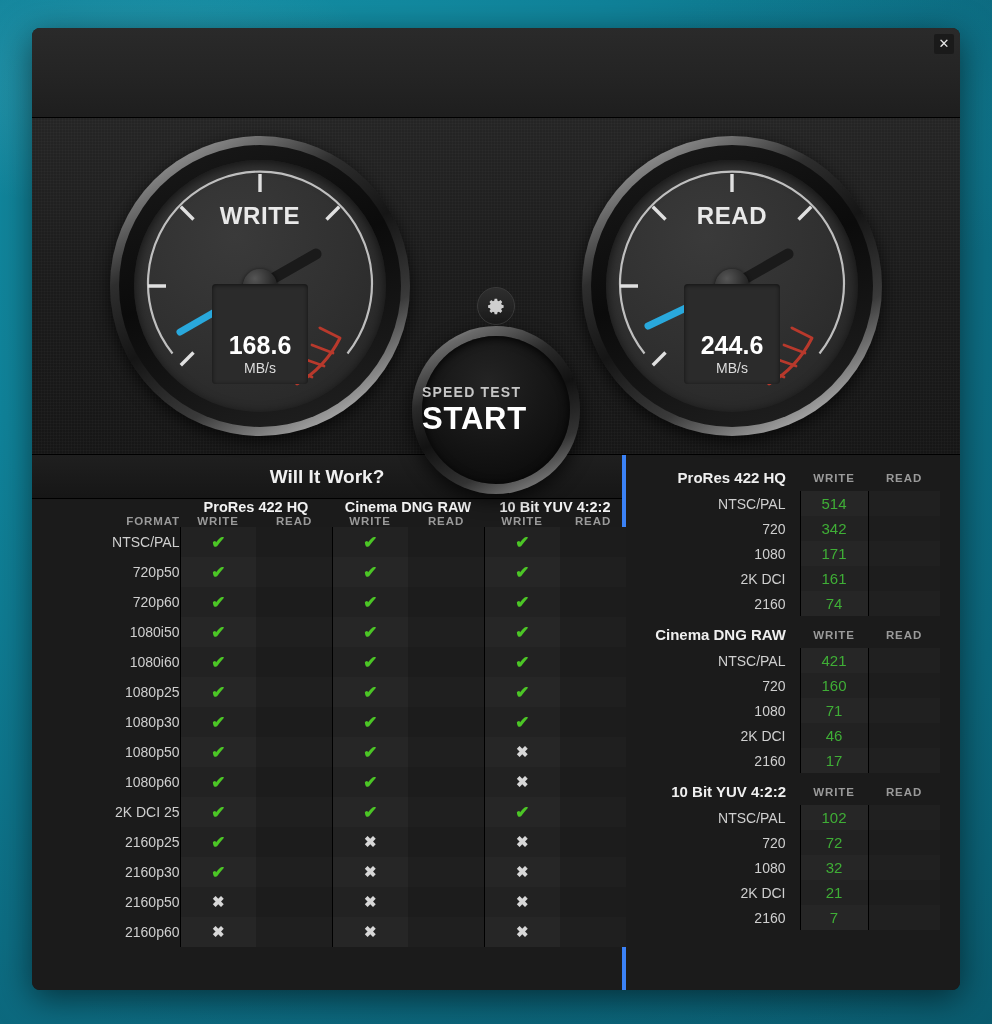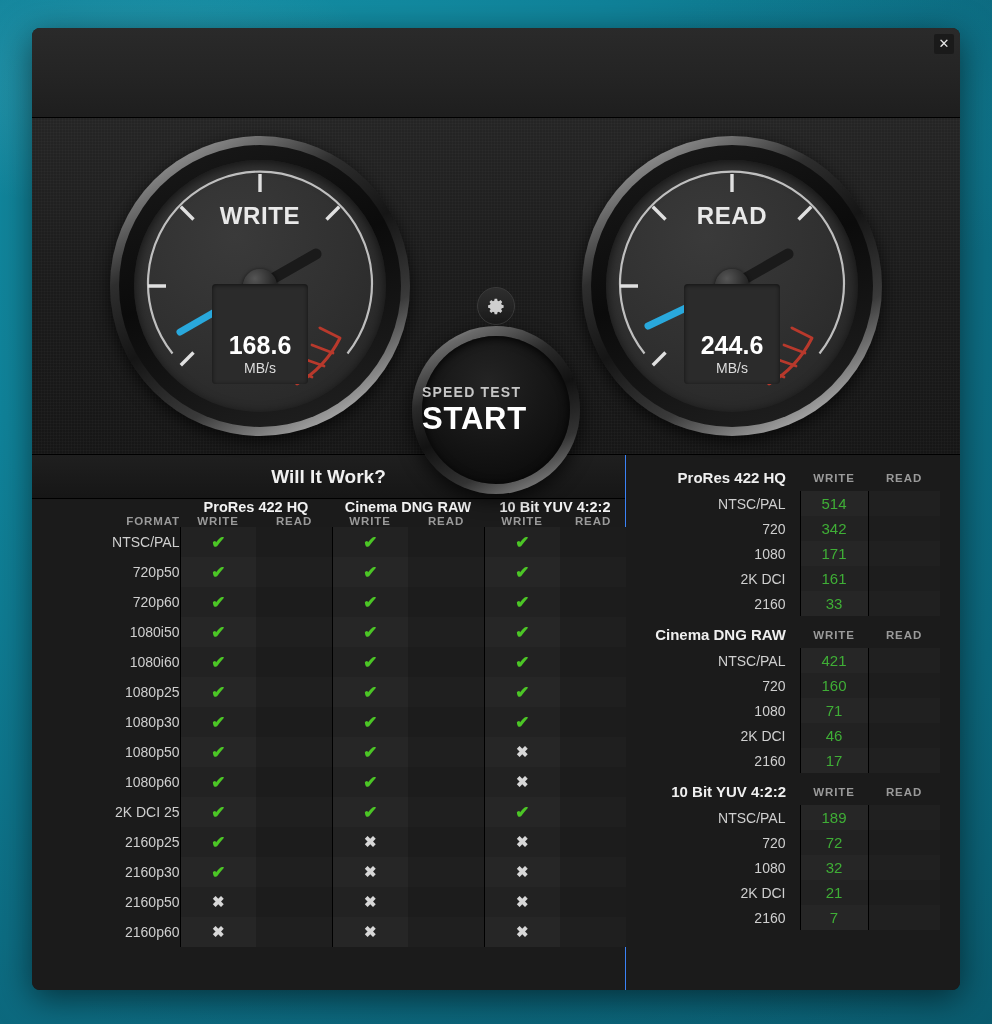--- a/index.html
+++ b/index.html
@@ -134,21 +134,21 @@
     width: 148px; height: 148px; border-radius: 50%;
     background: radial-gradient(circle at 45% 32%, #242424 0%, #161616 45%, #060606 100%);
     display: flex; flex-direction: column; justify-content: center;
     box-shadow: inset 0 2px 10px rgba(0,0,0,.9);
   }
   #start-small { font-size: 14px; font-weight: 700; color: #c6c6c6; letter-spacing: 1.2px; }
   #start-big   { font-size: 31px; font-weight: 700; color: #fff; letter-spacing: .8px; margin-top: 1px; }
 
   
   #lower { flex: 1; display: flex; min-height: 0; background: #1b1b1b; }
-  #left-panel  { width: 594px; flex: none; border-right: 1px solid #3b82f6; display: flex; flex-direction: column; }
+  #left-panel  { width: 594px; flex: none; border-right: 4px solid #3b82f6; display: flex; flex-direction: column; }
   #right-panel { flex: 1; display: flex; flex-direction: column; }
 
   .section-head {
     height: 44px; flex: none;
     display: flex; align-items: center; justify-content: center;
     background: linear-gradient(180deg, #1f1f1f, #161616);
     border-bottom: 1px solid #000;
   }
   #will-it-work-title { font-size: 19px; font-weight: 700; color: #f0f0f0; }
   #how-fast-title { font-size: 17px; font-weight: 400; color: #e6e6e6; font-family: "Liberation Serif", serif; }
@@ -501,21 +501,21 @@
                   <td class="hf-write">171</td>
                   <td class="hf-read"></td>
                 </tr>
                 <tr class="hf-row">
                   <td class="hf-label">2K DCI</td>
                   <td class="hf-write">161</td>
                   <td class="hf-read"></td>
                 </tr>
                 <tr class="hf-row">
                   <td class="hf-label">2160</td>
-                  <td class="hf-write">33</td>
+                  <td class="hf-write">74</td>
                   <td class="hf-read"></td>
                 </tr>
               </tbody>
             </table>
           </div>
           <div class="hf-group">
             <table class="hf-table">
               <thead>
                 <tr>
                   <th class="hf-name">Cinema DNG RAW</th>
@@ -557,21 +557,21 @@
               <thead>
                 <tr>
                   <th class="hf-name">10 Bit YUV 4:2:2</th>
                   <th class="hf-colhead hf-write-head" style="width: 68px;">WRITE</th>
                   <th class="hf-colhead hf-read-head" style="width: 72px;">READ</th>
                 </tr>
               </thead>
               <tbody>
                 <tr class="hf-row">
                   <td class="hf-label">NTSC/PAL</td>
-                  <td class="hf-write">189</td>
+                  <td class="hf-write">102</td>
                   <td class="hf-read"></td>
                 </tr>
                 <tr class="hf-row">
                   <td class="hf-label">720</td>
                   <td class="hf-write">72</td>
                   <td class="hf-read"></td>
                 </tr>
                 <tr class="hf-row">
                   <td class="hf-label">1080</td>
                   <td class="hf-write">32</td>

